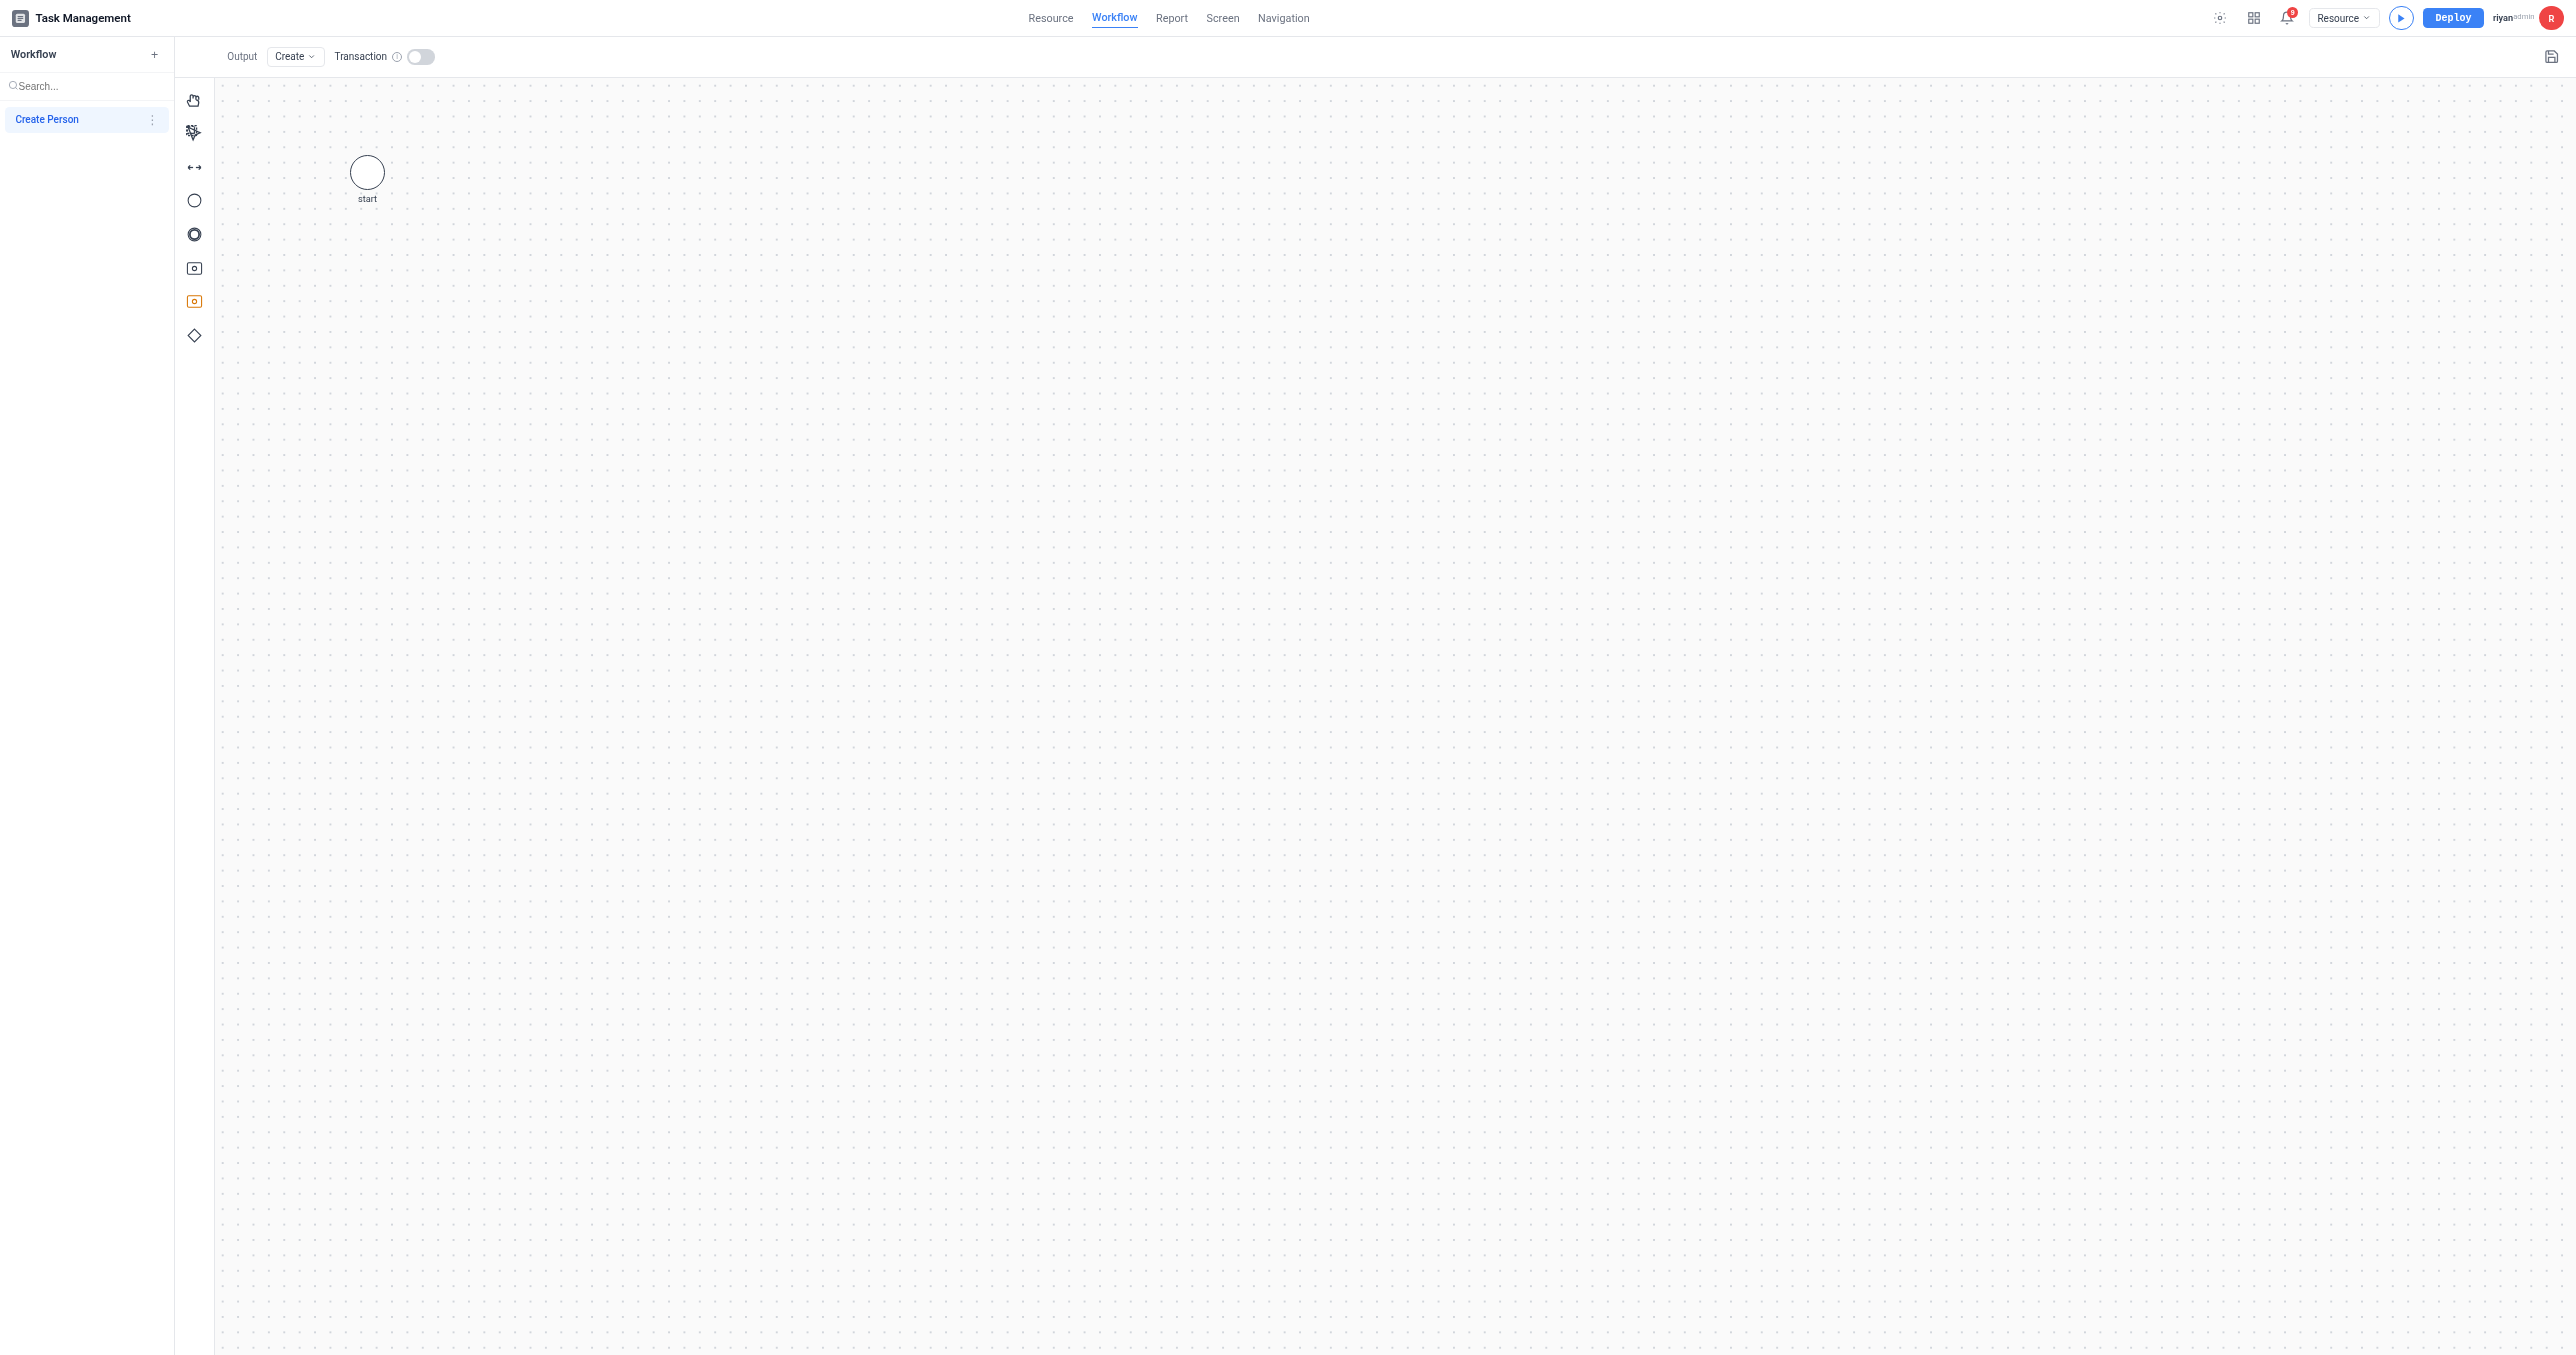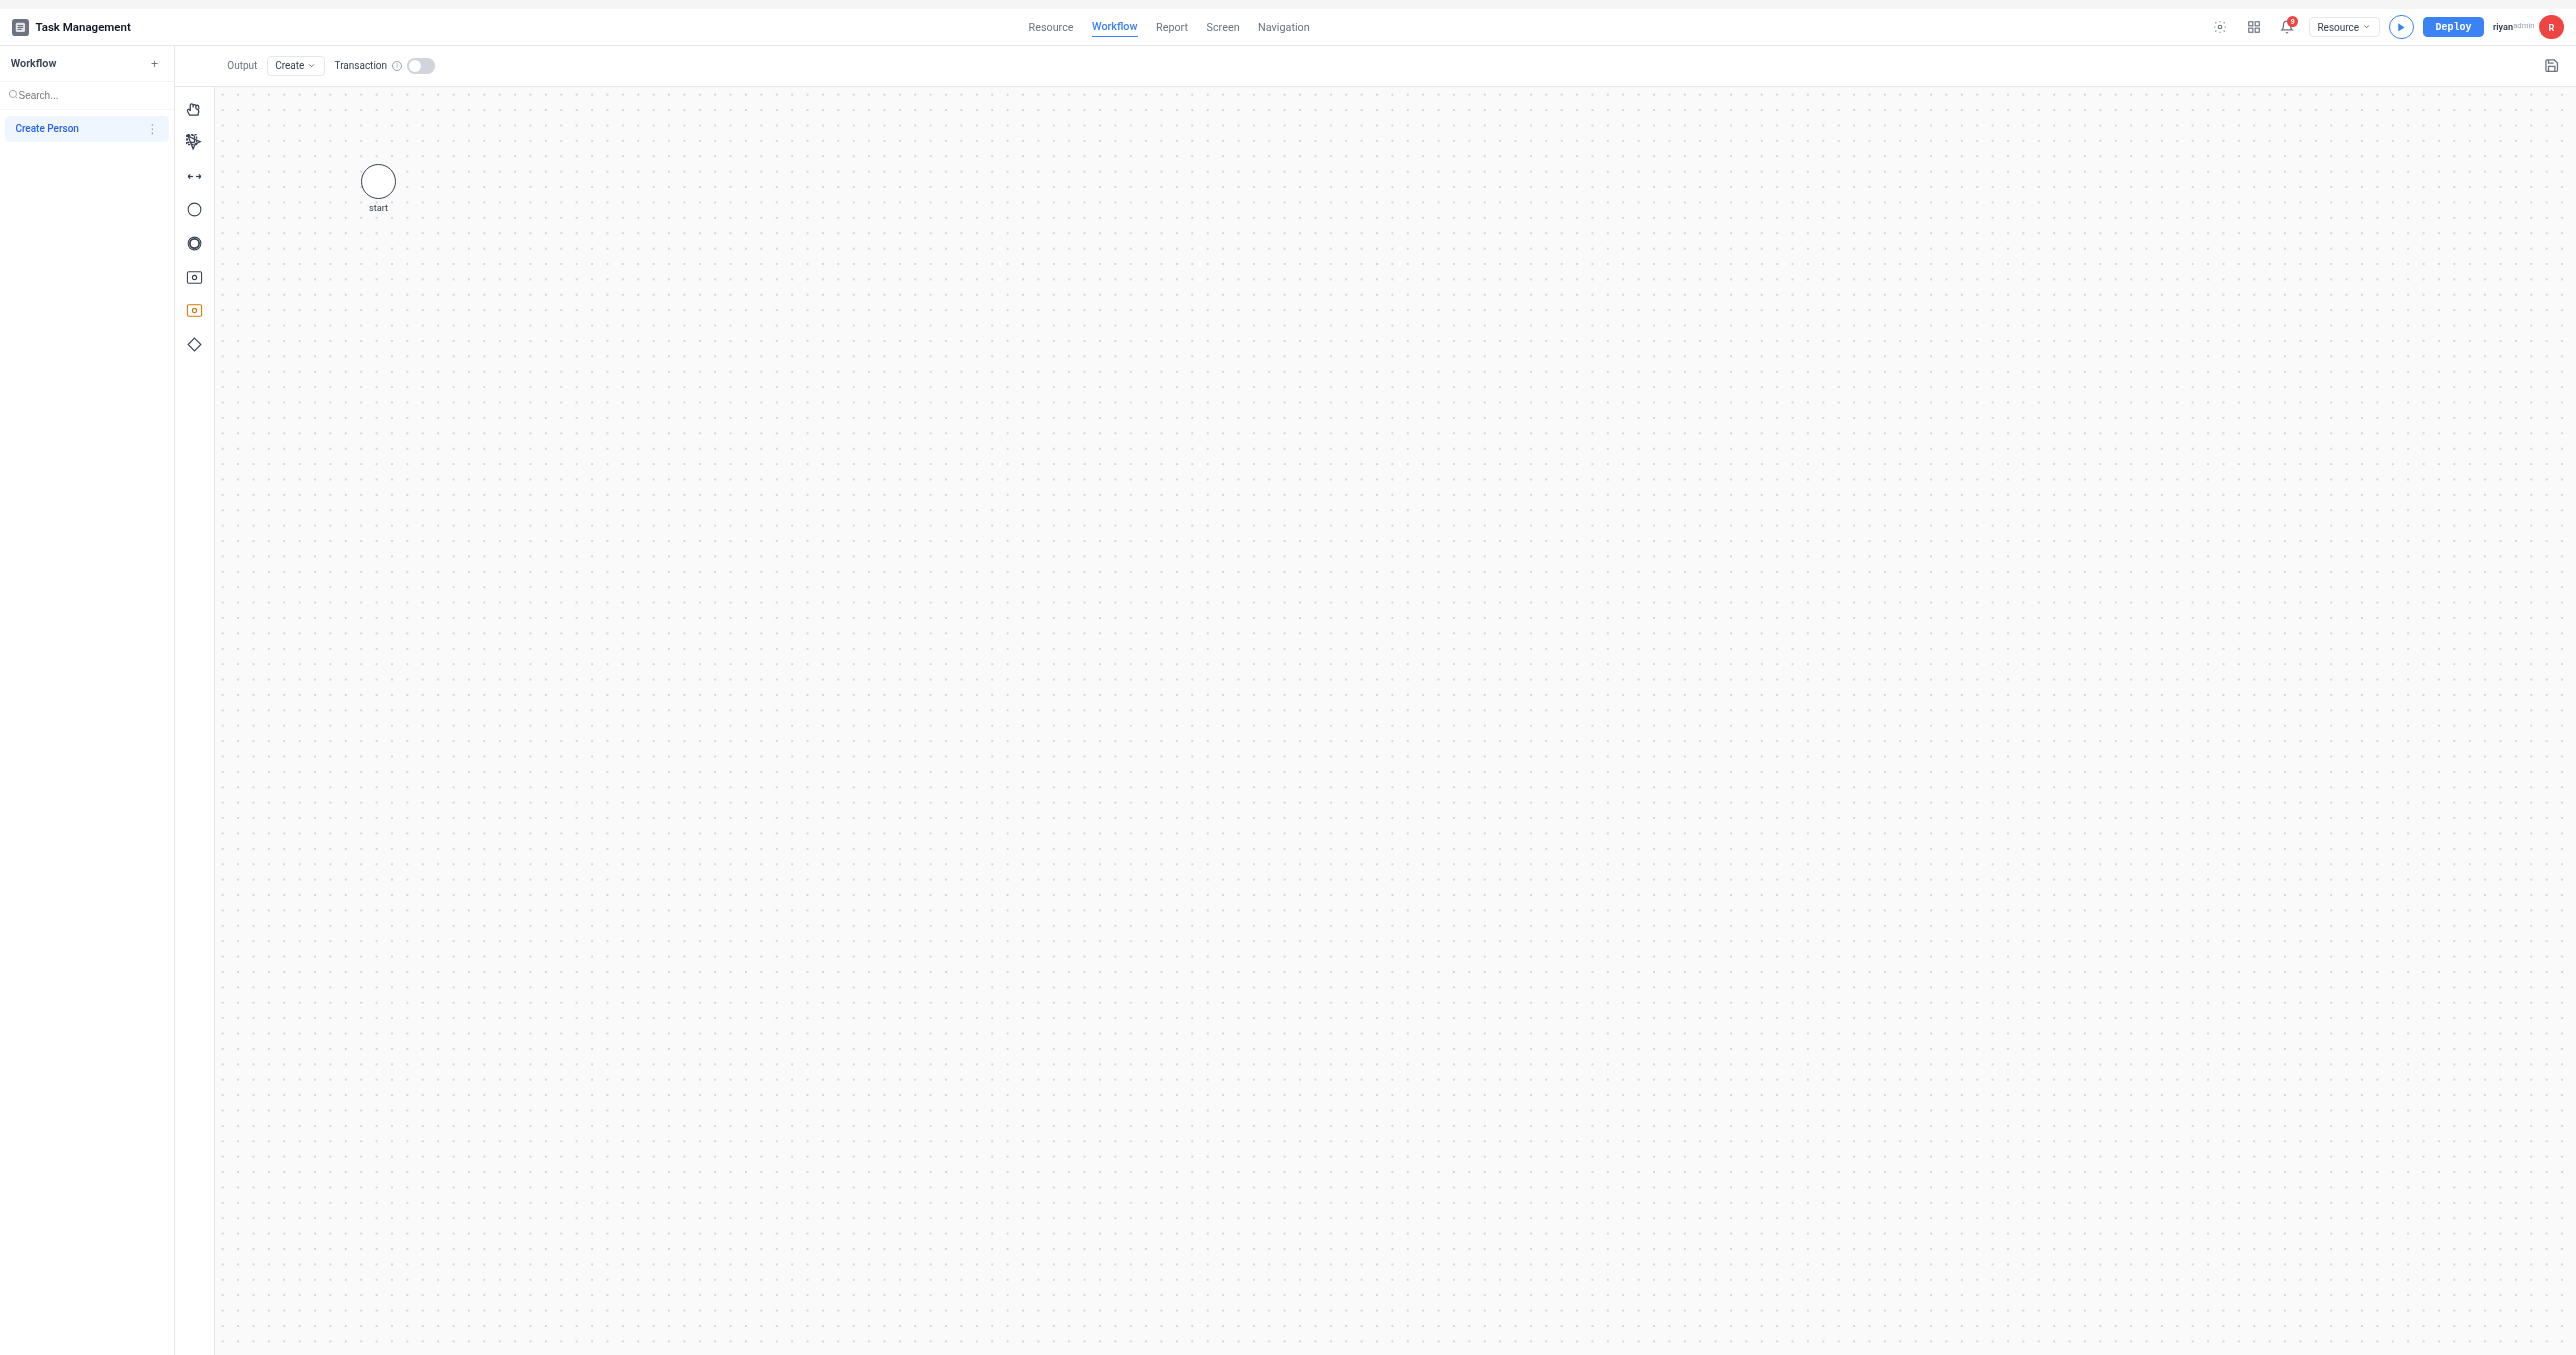--- a/index.html
+++ b/index.html
@@ -2,21 +2,21 @@
 <html style="font-size:12.3px"><head>
   <meta charset="utf-8">
   <style>
     * { box-sizing: border-box; margin: 0; padding: 0; }
     body { font-family: -apple-system, BlinkMacSystemFont, 'Segoe UI', Roboto, sans-serif; background: #f5f5f5; height: 100vh; display: flex; flex-direction: column; overflow: hidden; }
 
     
     .header {
       display: flex; align-items: center; justify-content: space-between;
       background: #fff; border-bottom: 0.8px solid #e5e7eb;
-      padding: 0 12.3px; height: 37px; flex-shrink: 0; margin-top: 9px;
+      padding: 0 12.3px; height: 37px; flex-shrink: 0;
     }
     .header-left { display: flex; align-items: center; gap: 6.2px; }
     .header-logo { width: 17px; height: 17px; background: #6b7280; border-radius: 3.1px; display: flex; align-items: center; justify-content: center; color: #fff; font-size: 9.2px; }
     .header-title { font-weight: 600; font-size: 11.5px; color: #111827; }
     .header-nav { display: flex; align-items: center; gap: 18.5px; }
     .nav-item { font-size: 10.8px; color: #6b7280; cursor: pointer; padding: 3.1px 0; text-decoration: none; }
     .nav-item.active { color: #3b82f6; border-bottom: 1.5px solid #3b82f6; font-weight: 500; }
     .header-right { display: flex; align-items: center; gap: 9.2px; }
     .icon-btn { width: 24.6px; height: 24.6px; display: flex; align-items: center; justify-content: center; border-radius: 4.6px; cursor: pointer; color: #6b7280; border: none; background: none; font-size: 12.3px; position: relative; }
     .notification-badge { position: absolute; top: 1.5px; right: 1.5px; width: 10.8px; height: 10.8px; background: #ef4444; border-radius: 50%; font-size: 7px; color: #fff; display: flex; align-items: center; justify-content: center; font-weight: 600; }
@@ -242,21 +242,21 @@
         </button>
 
         <button class="tool-btn" title="Gateway">
           <svg viewBox="0 0 24 24" fill="none">
             <path d="M12 3L21 12L12 21L3 12Z" stroke="#374151" stroke-width="1.5" fill="none"></path>
           </svg>
         </button>
       </div>
 
       <div class="workflow-canvas">
-        <div class="workflow-node" style="left: 146px; top: 77px;">
+        <div class="workflow-node" style="left: 135px; top: 77px;">
           <div class="workflow-node-circle"></div>
           <span class="workflow-node-label">start</span>
         </div>
       </div>
     </div>
   </div>
 </div>
 
 
 </body></html>

